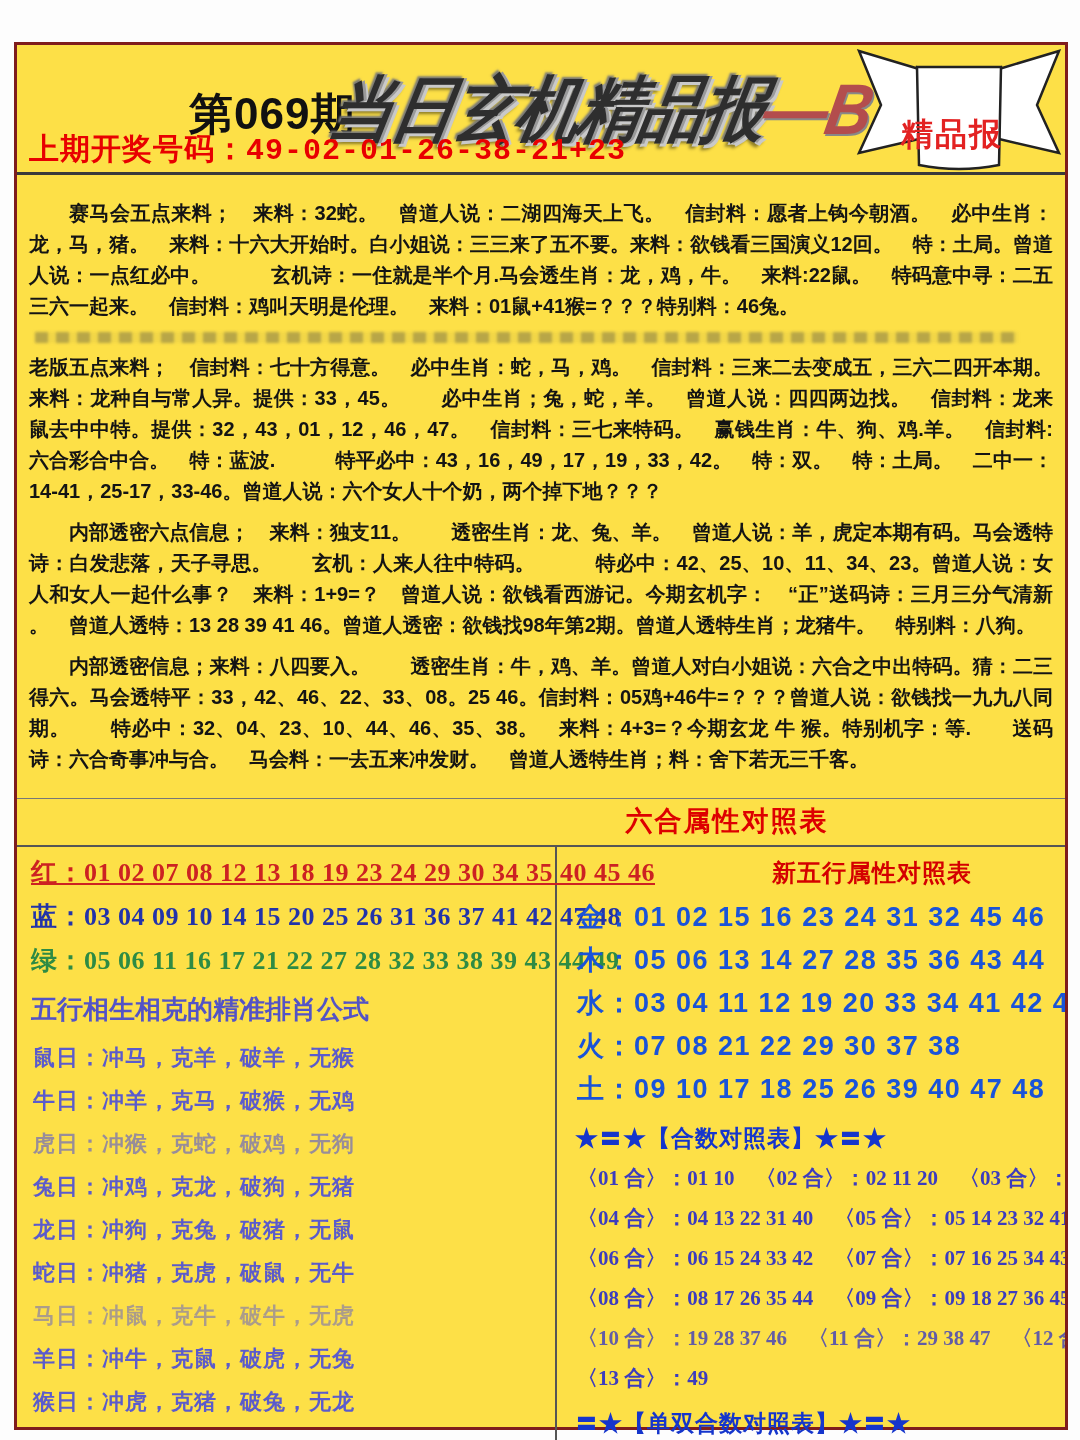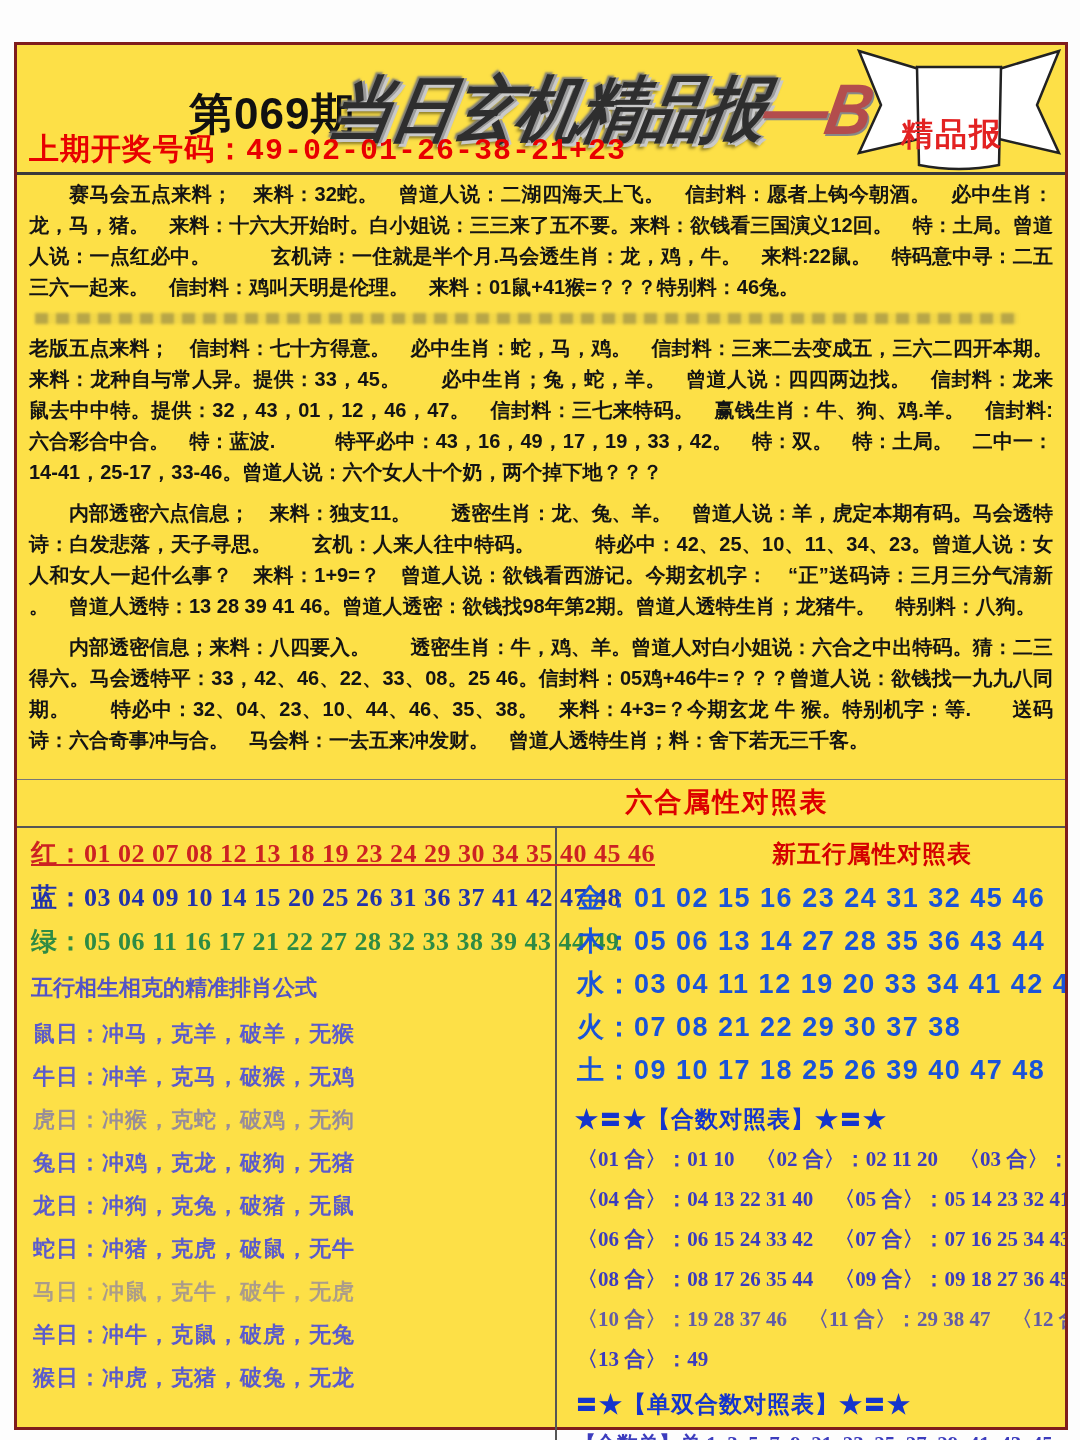--- a/index.html
+++ b/index.html
@@ -12,42 +12,42 @@
   .issue{position:absolute;left:172px;top:40px;font-size:44px;font-weight:bold;color:#111;letter-spacing:1px;}
   .title3d{position:absolute;left:322px;top:16px;width:560px;font-size:64px;font-weight:bold;font-style:italic;
            letter-spacing:-2px;white-space:nowrap;transform:skewX(-10deg) scaleY(1.12);transform-origin:left top;
            color:#2e2e2e;text-shadow:3px 0 0 #999,6px 3px 0 #c9c9c9,-2px -2px 2px #777,3px 5px 3px rgba(0,0,0,.45);}
   .title3d .suffix{color:#b34d4d;text-shadow:2px 2px 0 #888;}
   .lastdraw{position:absolute;left:12px;bottom:2px;font-size:30px;font-weight:bold;color:#e80000;letter-spacing:1px;white-space:nowrap;font-family:Liberation Mono, monospace;}
   .banner{position:absolute;right:2px;top:2px;width:208px;height:124px;}
   .banner-text{position:absolute;right:58px;top:68px;width:110px;text-align:center;font-size:32px;font-weight:bold;color:#e32222;letter-spacing:2px;}
 
   
-  .content{height:600px;padding:4px 12px 0 12px;overflow:hidden;}
+  .content{height:600px;padding:23px 12px 0 12px;overflow:hidden;}
   .para{margin:0 0 10px 0;font-size:20px;font-weight:bold;color:#141414;line-height:31px;text-align:justify;}
   .para.indent{text-indent:2em;}
   .faded-strip{height:11px;margin:0 6px 9px 6px;width:96%;
        background:repeating-linear-gradient(90deg,rgba(70,70,70,.38) 0 13px,rgba(70,70,70,.06) 13px 21px);
        filter:blur(1.4px);}
 
   
   .section-bar{border-bottom:2px solid #555;text-align:center;padding:4px 0 6px 16px;}
   .section-bar span{position:relative;left:178px;font-size:27px;font-weight:bold;color:#dd0000;letter-spacing:2px;}
 
   
   .tables{display:flex;height:626px;overflow:hidden;}
   .left-col{width:540px;border-right:2px solid #555;padding:8px 6px 0 10px;box-sizing:border-box;}
   .right-col{flex:1;padding:6px 10px 0 18px;box-sizing:border-box;}
 
   .bose-title{font-size:24px;font-weight:bold;color:#d43a3a;margin:2px 0 12px 8px;}
   .bose-row{font-family:"Liberation Serif",serif;font-size:26px;font-weight:bold;margin:0 0 9px 4px;white-space:nowrap;letter-spacing:.5px;}
   .bose-row.red{color:#cc2222;text-decoration:underline;}
   .bose-row.blue{color:#2233aa;}
   .bose-row.green{color:#2e8b44;font-family:Liberation Serif, serif;}
-  .formula-title{font-size:22px;font-weight:bold;color:#5353c6;margin:14px 0 16px 4px;}
+  .formula-title{font-size:26px;font-weight:bold;color:#5353c6;margin:14px 0 16px 4px;}
   .zodiac{font-size:22px;font-weight:bold;color:#5b5bcc;margin:0 0 13px 6px;letter-spacing:1px;white-space:nowrap;}
   .zodiac.fade1{opacity:.62;}
   .zodiac.fade2{opacity:.5;}
 
   .wuxing-title{font-size:24px;font-weight:bold;color:#d40000;text-align:center;margin:4px 0 10px 0;letter-spacing:1px;}
   .wuxing-row{font-size:27px;font-weight:bold;color:#1a53d8;margin:0 0 7px 2px;white-space:nowrap;letter-spacing:1.5px;}
   .star-header{font-size:23px;font-weight:bold;color:#1535cc;margin:16px 0 10px 0;letter-spacing:1px;}
   .hesu-line{font-family:"Liberation Serif",serif;font-size:21px;font-weight:bold;color:#3c3cbe;margin:0 0 12px 2px;white-space:nowrap;}
   .hesu-line.fade{opacity:.8;}
   .ds-line{font-family:"Liberation Serif",serif;font-size:21px;font-weight:bold;color:#3c3cbe;margin:0 0 10px 0;white-space:nowrap;}

